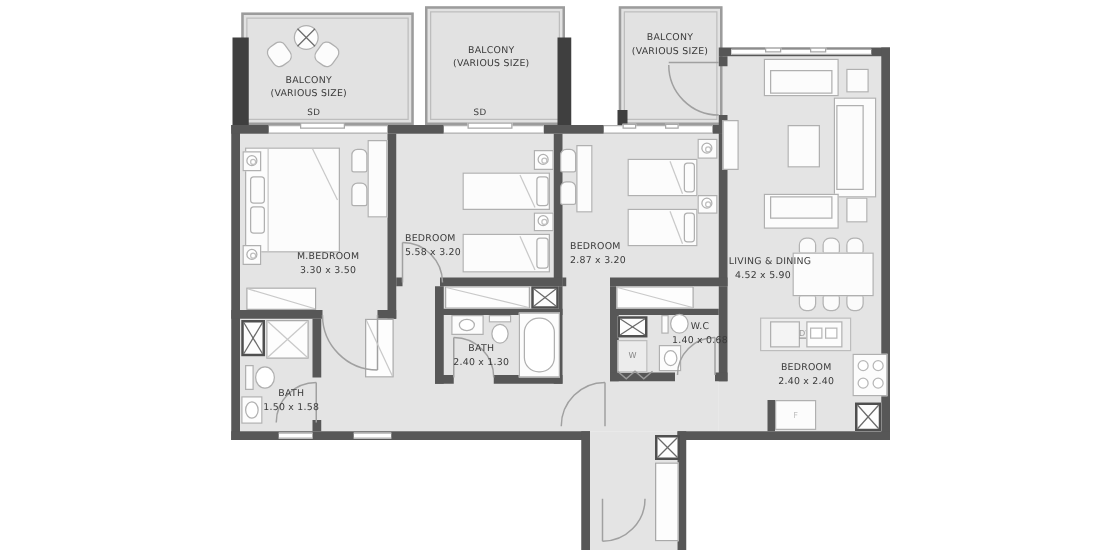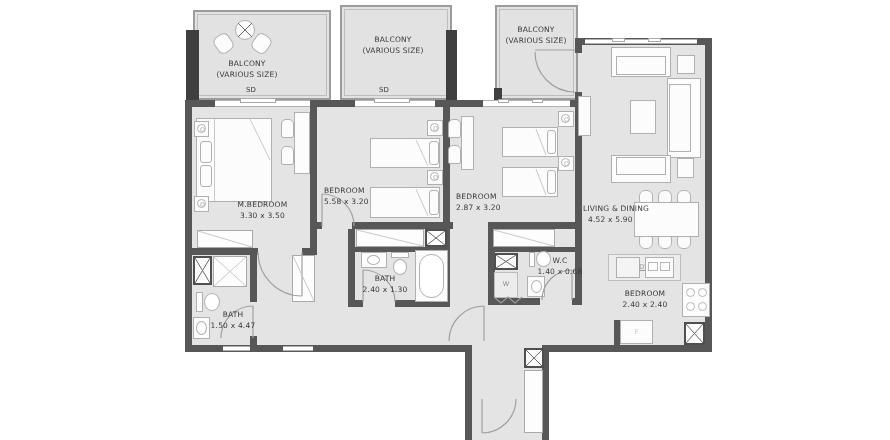--- a/index.html
+++ b/index.html
@@ -275,21 +275,21 @@
   <div class="lbl left" style="left:583px;top:203px;width:90px;">
     <div>LIVING &amp; DINING</div>
     <div style="padding-left:5px;">4.52 x 5.90</div>
   </div>
   <div class="lbl" style="left:610px;top:288px;width:70px;">
     <div>BEDROOM</div>
     <div>2.40 x 2.40</div>
   </div>
   <div class="lbl" style="left:205px;top:309px;width:56px;">
     <div>BATH</div>
-    <div>1.50 x 4.47</div>
+    <div>1.50 x 1.58</div>
   </div>
   <div class="lbl" style="left:355px;top:273px;width:60px;">
     <div>BATH</div>
     <div>2.40 x 1.30</div>
   </div>
   <div class="lbl" style="left:535px;top:255px;width:50px;">
     <div>W.C</div>
     <div>1.40 x 0.68</div>
   </div>
 

